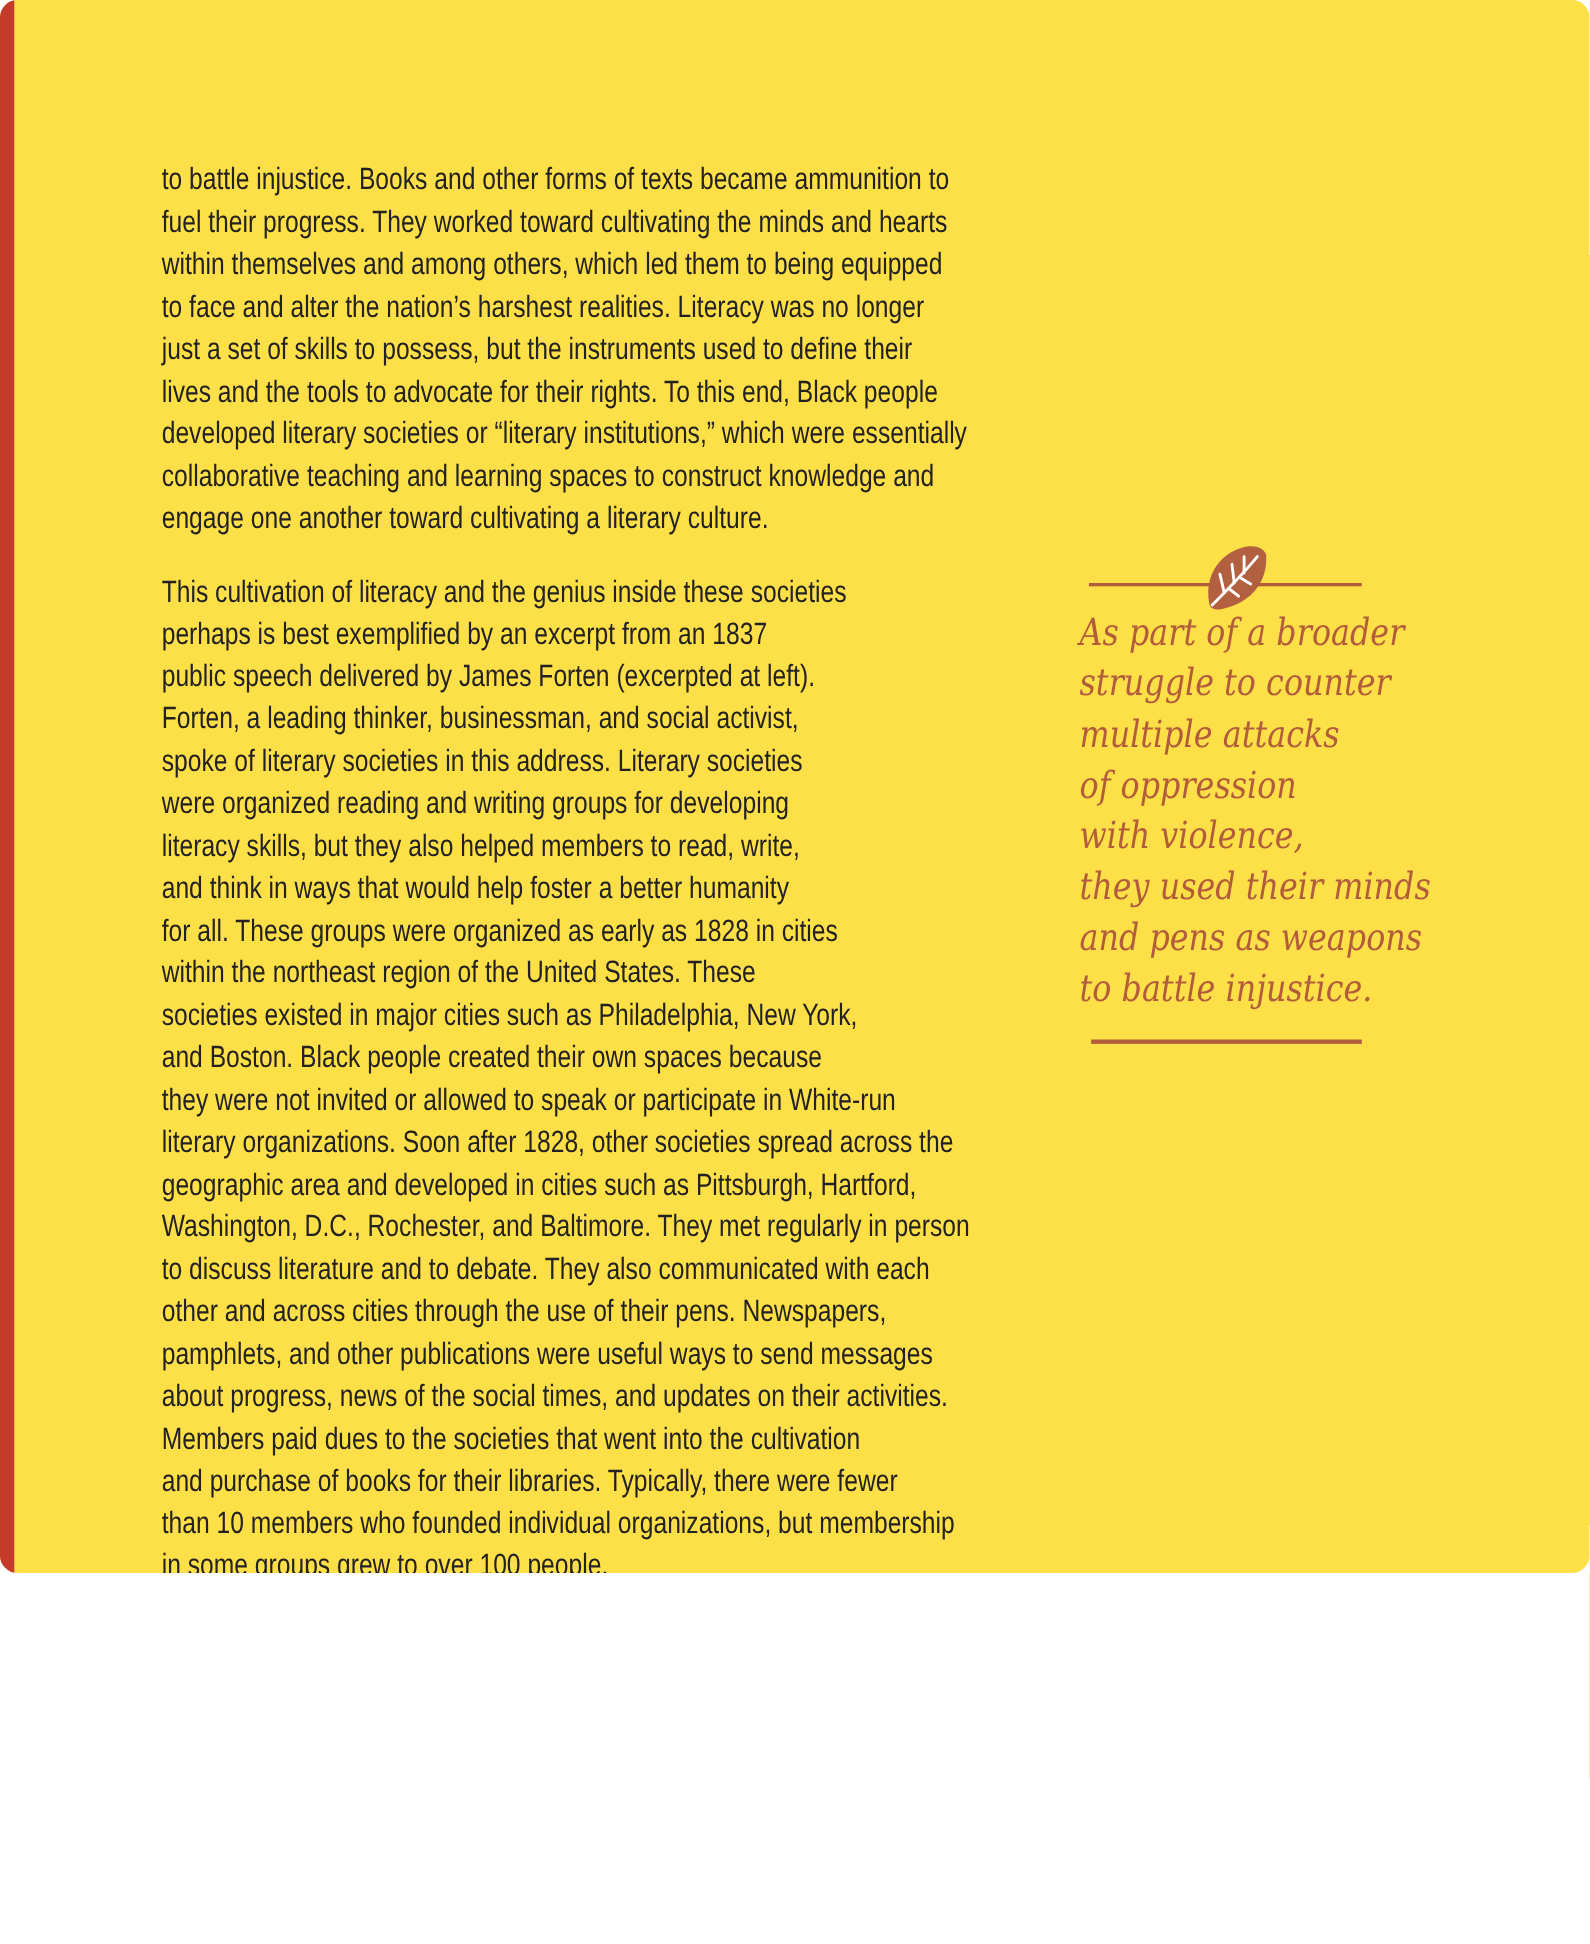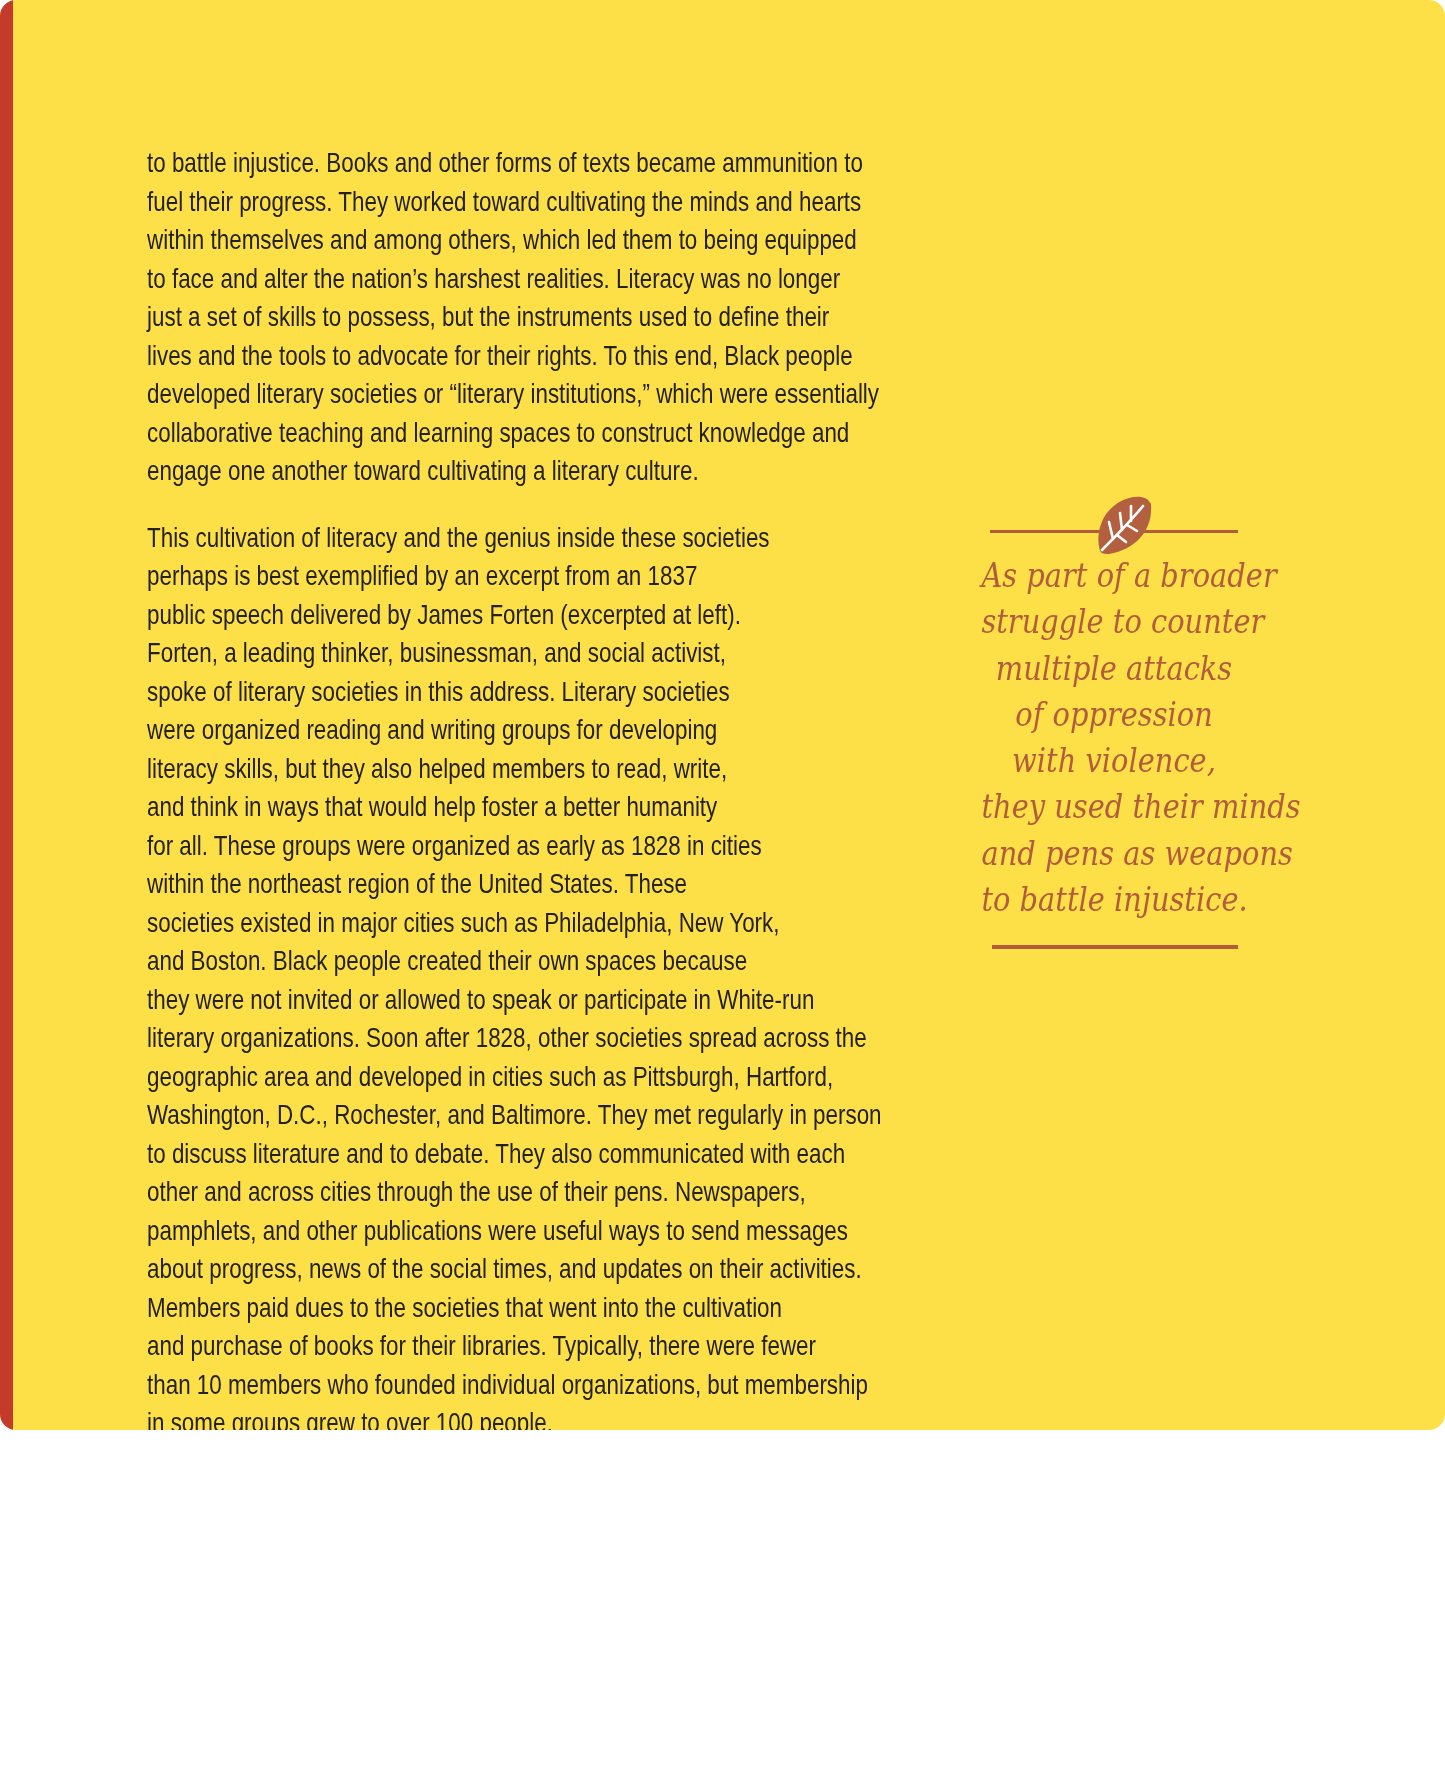--- a/index.html
+++ b/index.html
@@ -24,21 +24,21 @@
   .para { margin:0; }
   .para + .para { margin-top:28px; }
   .tline {
     line-height:38.5px;
     white-space:nowrap;
     transform:scaleX(0.80);
     transform-origin:0 50%;
   }
   .pull-quote-text {
     position:absolute; left:958px; top:552px; width:312px;
-    text-align:center;
+    text-align:left;
     color:#b25c3c;
     font-family:"DejaVu Serif", serif;
     font-style:italic;
     font-size:34px;
   }
   .qline {
     line-height:46.3px;
     white-space:nowrap;
     transform:scaleX(0.85);
     transform-origin:50% 50%;

